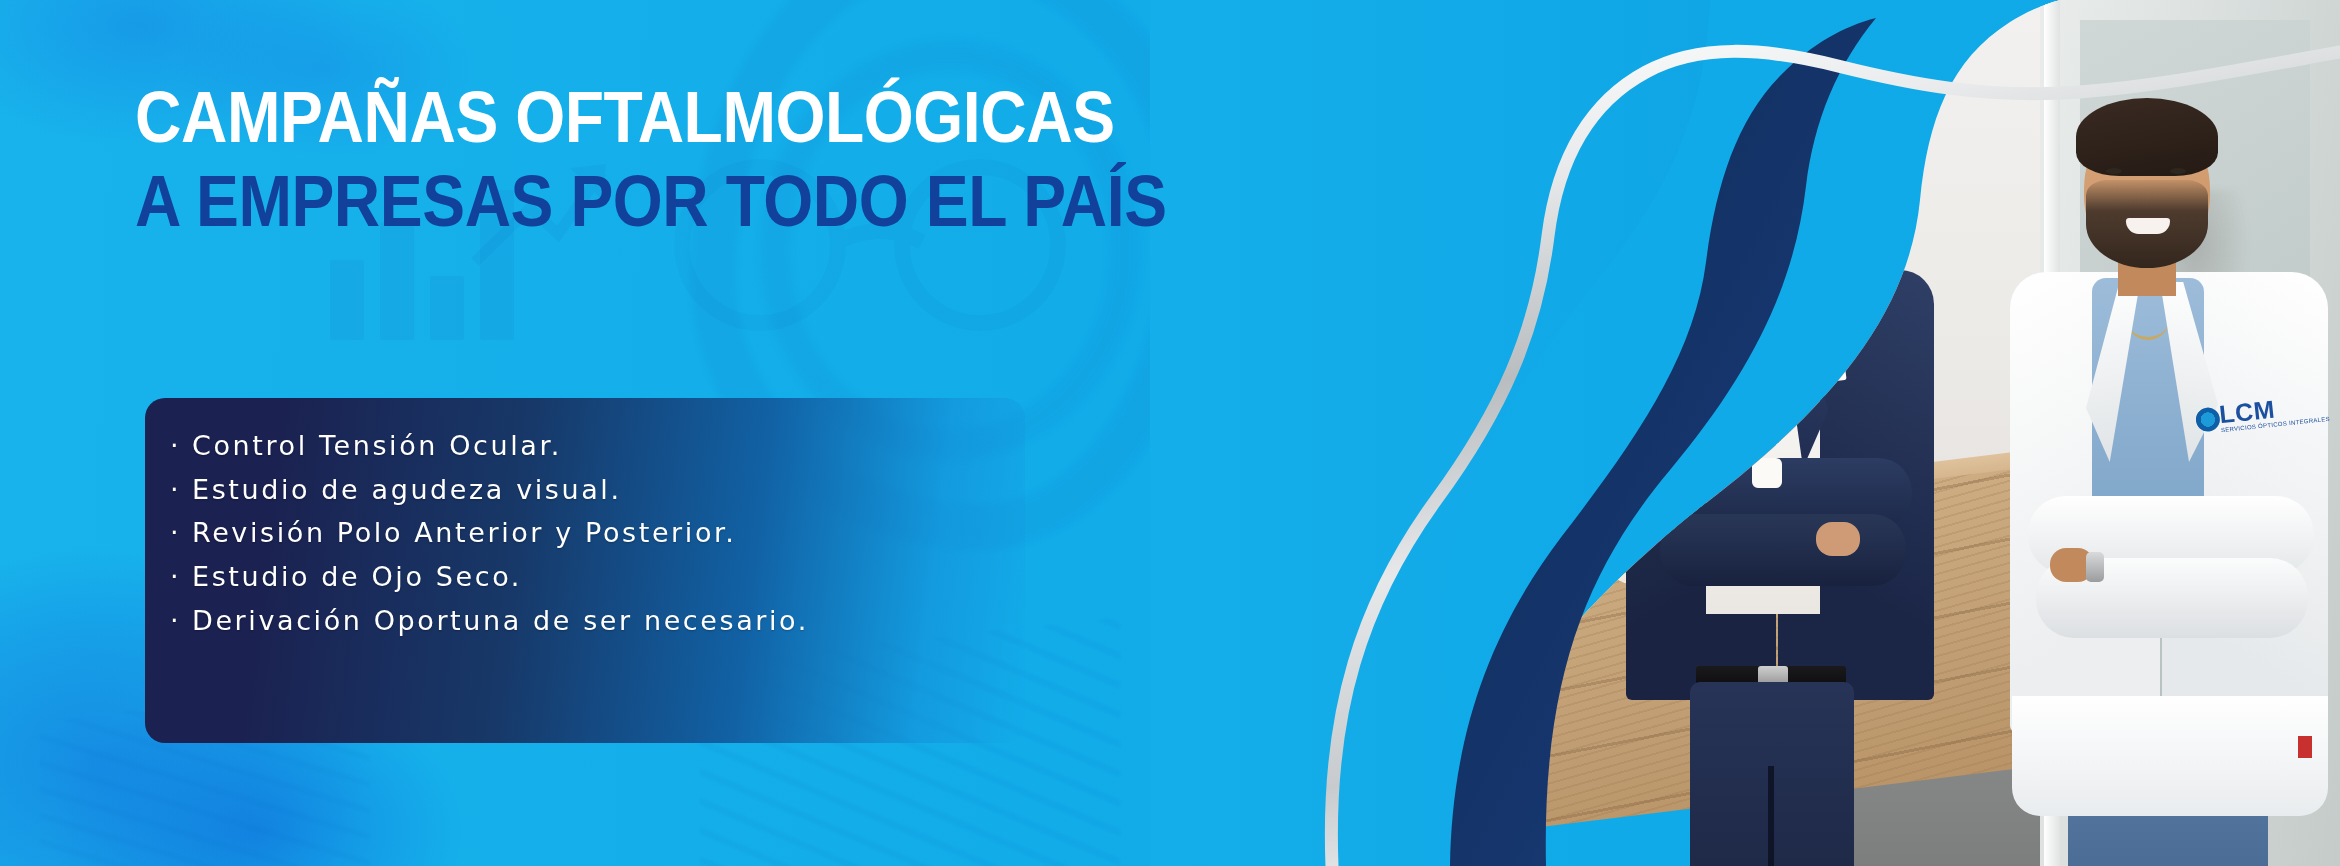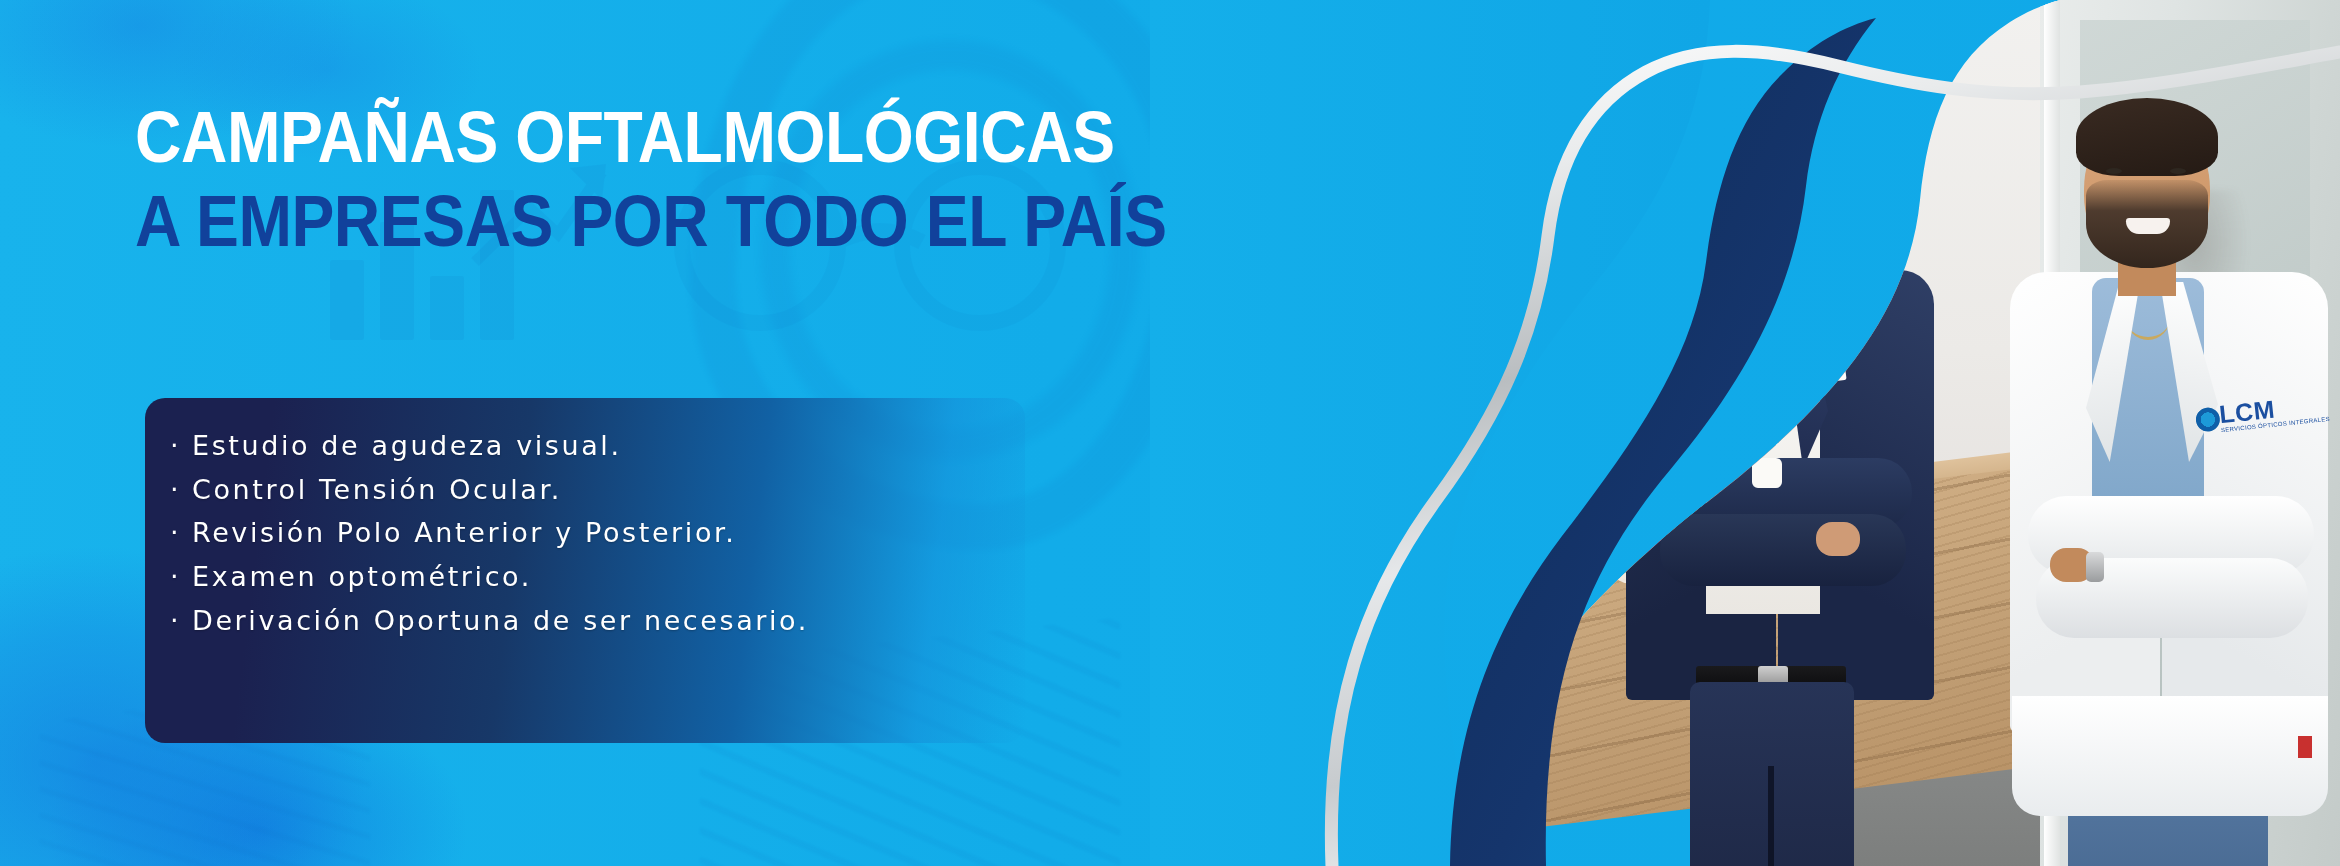--- a/index.html
+++ b/index.html
@@ -230,21 +230,21 @@
   .p2 .coat-hem{position:absolute; left:2px; top:600px; width:316px; height:120px;
     background:linear-gradient(180deg,#ffffff,#e9ecee); border-radius:0 0 28px 28px;}
   .p2 .tag{position:absolute; left:288px; top:640px; width:14px; height:22px; background:#c8302f;}
 
   
   .shapes{position:absolute; left:1150px; top:0; width:1190px; height:866px; pointer-events:none;}
   .shapes svg{display:block; width:100%; height:100%;}
 
   
   .headline{
-    position:absolute; left:135px; top:80px;
+    position:absolute; left:135px; top:60px;
     font-weight:bold; line-height:.98; letter-spacing:-.5px;
     white-space:nowrap;
   }
   .headline .l1{
     display:block; color:#ffffff; font-size:73px;
     transform:scaleX(.88); transform-origin:left center;
   }
   .headline .l2{
     display:block; color:#11419b; font-size:73px; margin-top:12px;
     transform:scaleX(.88); transform-origin:left center;
@@ -482,20 +482,20 @@
   </div>
 
   <h1 class="headline">
     <span class="l1">CAMPAÑAS OFTALMOLÓGICAS</span>
     <span class="l2">A EMPRESAS POR TODO EL PAÍS</span>
   </h1>
 
 
   <div class="list-card"></div>
   <div class="list" id="services-list">
+      <div><span class="bullet">·</span><span>Control Tensión Ocular.</span></div>
       <div><span class="bullet">·</span><span>Estudio de agudeza visual.</span></div>
-      <div><span class="bullet">·</span><span>Control Tensión Ocular.</span></div>
       <div><span class="bullet">·</span><span>Revisión Polo Anterior y Posterior.</span></div>
-      <div><span class="bullet">·</span><span>Examen optométrico.</span></div>
+      <div><span class="bullet">·</span><span>Estudio de Ojo Seco.</span></div>
       <div><span class="bullet">·</span><span>Derivación Oportuna de ser necesario.</span></div>
     </div>
 
 </div>
 
 </body></html>

